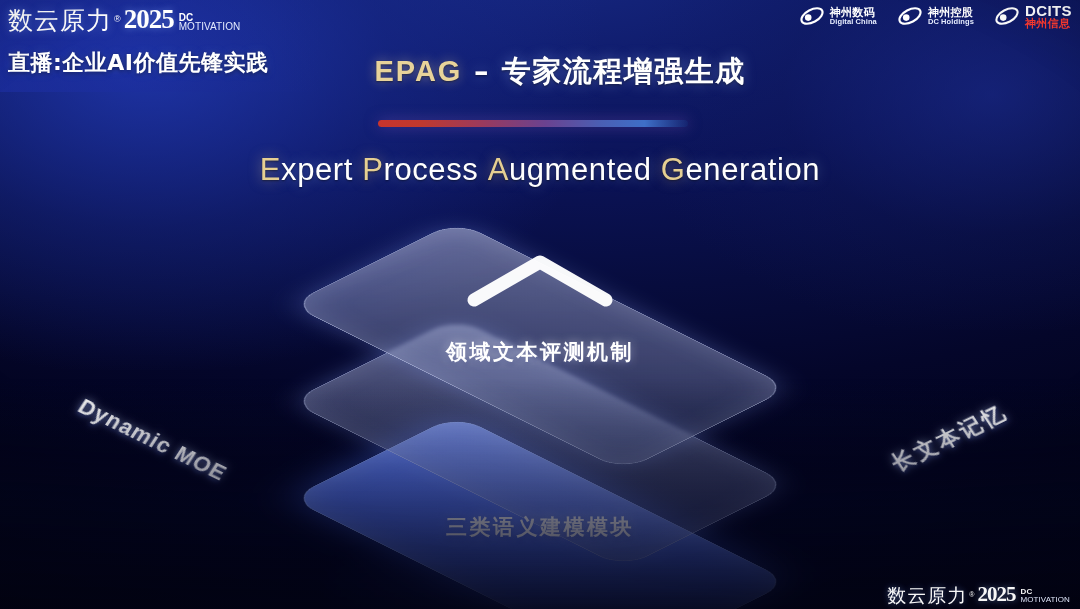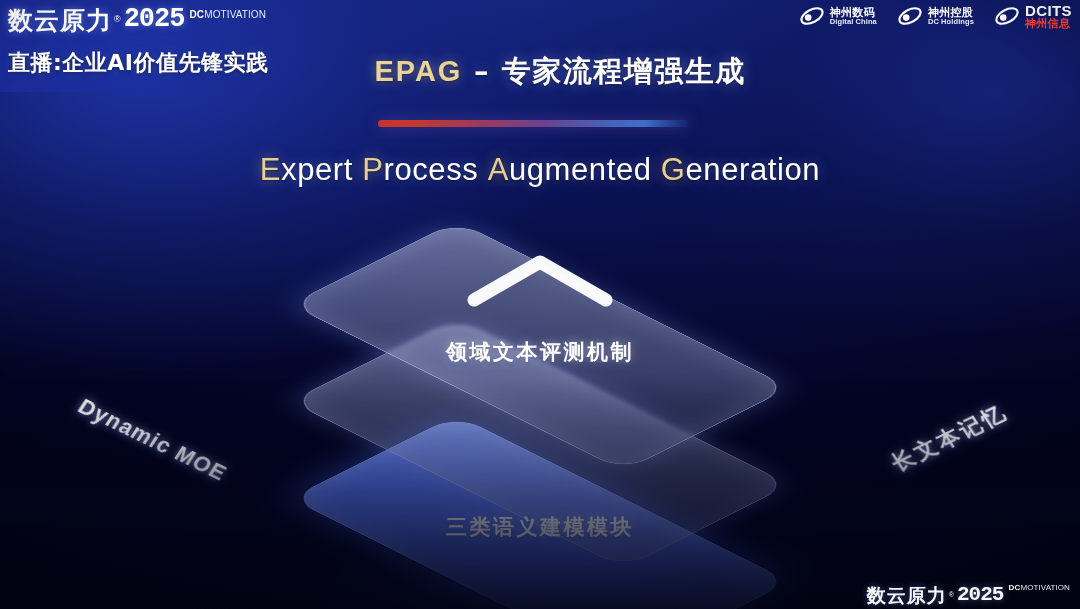--- a/index.html
+++ b/index.html
@@ -50,34 +50,34 @@
     background:linear-gradient(to right, rgba(30,48,168,.55) 0%, rgba(26,42,150,.32) 62%, rgba(20,32,120,0) 100%);
   }
 
   
   #logo-main{
     position:absolute; left:8px; top:6px;
     display:flex; align-items:flex-end; gap:2px;
     white-space:nowrap;
   }
   .logo-cn{
-    font-size:25px; font-weight:700; color:#ffffff;
+    font-size:25px; font-weight:400; color:#ffffff;
     letter-spacing:1px;
     font-family:"DejaVu Sans","Liberation Sans",sans-serif;
     text-shadow:0 0 8px rgba(140,175,255,.55);
     line-height:1;
   }
   .logo-reg{ font-size:9px; color:#fff; vertical-align:super; margin:0 1px 9px 0; line-height:1; }
   .logo-year{
     font-size:27px; font-weight:700; color:#ffffff;
-    font-family:Liberation Mono, monospace;
+    font-family:Liberation Serif, serif;
     letter-spacing:-1px; line-height:1;
     text-shadow:0 0 7px rgba(150,185,255,.5);
   }
-  #logo-dcm{ display:flex; flex-direction:row; line-height:.92; margin:0 0 14px 3px; }
+  #logo-dcm{ display:flex; flex-direction:column; line-height:.92; margin:0 0 2px 3px; }
   .logo-dc{ font-size:10px; font-weight:700; color:#fff; letter-spacing:.2px; }
   .logo-motivation{ font-size:10px; font-weight:400; color:#e4ebff; letter-spacing:.1px; }
 
   #live-title{
     position:absolute; left:8px; top:48px;
     font-size:22px; font-weight:700; color:#ffffff;
     font-family:"DejaVu Sans","Liberation Sans",sans-serif;
     letter-spacing:.5px; white-space:nowrap;
     text-shadow:0 1px 5px rgba(0,0,0,.55), 0 0 10px rgba(120,160,255,.3);
   }

